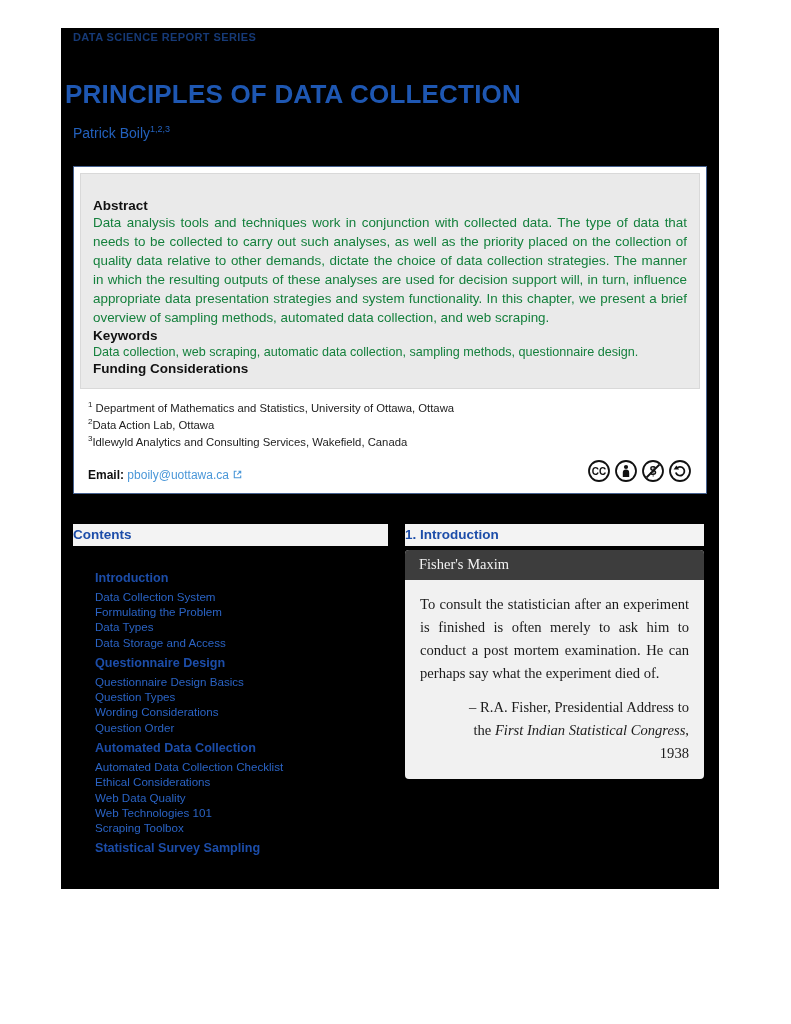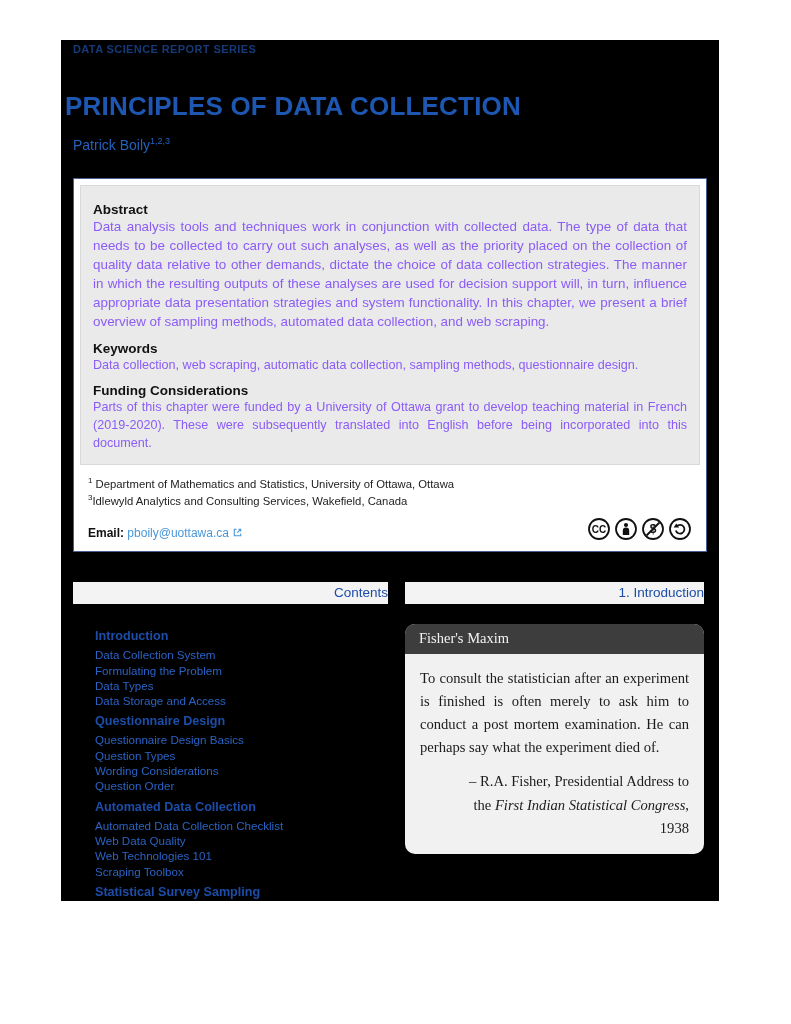--- a/index.html
+++ b/index.html
@@ -4,21 +4,21 @@
 <style>
   html,body { margin:0; padding:0; }
   body {
     width:791px; height:1024px;
     background:#ffffff;
     font-family:"Liberation Sans", sans-serif;
     position:relative;
     overflow:hidden;
   }
   .page {
-    position:absolute; left:61px; top:40px;
+    position:absolute; left:61px; top:28px;
     width:658px; height:861px;
     background:#000000;
     overflow:hidden;
   }
   .series-label {
     margin:3px 0 0 12px;
     font-size:11px; font-weight:bold;
     letter-spacing:0.4px;
     color:#163a77;
   }
@@ -42,27 +42,26 @@
     padding:6px 6px 8px 6px;
   }
   .abstract-panel {
     background:#eaeaea;
     border:1px solid #d9d9d9;
     padding:8px 12px 12px 12px;
     color:#111111;
   }
   .panel-heading {
     font-size:13.5px; font-weight:bold; color:#111111;
-    margin-top:9px;
-  }
-  .panel-heading.first { margin-top:8px; }
+  }
+  .panel-heading.first { margin-top:16px; }
   .panel-text {
     font-size:13.4px; line-height:1.43;
     text-align:justify;
-    color:#8b5cf6;
+    color:#15803d;
   }
   .panel-text.small { font-size:12.6px; }
   .footnotes {
     padding:10px 8px 0 8px;
     color:#222222;
     font-size:11.3px; line-height:1.38;
   }
   .footnote sup { font-size:8px; }
   .email-row {
     display:flex; justify-content:space-between; align-items:flex-end;
@@ -78,40 +77,40 @@
   .columns {
     display:flex;
     gap:17px;
     margin:30px 12px 0 12px;
   }
   .col-left  { width:315px; flex:0 0 auto; }
   .col-right { width:299px; flex:0 0 auto; }
   .col-header {
     background:#f3f3f3;
     height:22px; line-height:22px;
-    text-align:right;
-    font-size:13.5px; font-weight:normal;
+    text-align:left;
+    font-size:13.5px; font-weight:bold;
     color:#1c4da9;
   }
   .toc-list { margin-top:24px; padding-left:22px; }
   .toc-item {
     font-size:11.6px; line-height:15.3px;
     color:#2a63c4;
     cursor:pointer;
   }
   .toc-item.toc-section {
     font-size:12.6px; font-weight:bold;
     color:#1c4da9;
     margin-top:5px; margin-bottom:3px;
     line-height:16px;
   }
 
   .maxim-box {
-    margin-top:20px;
-    border-radius:10px;
+    margin-top:4px;
+    border-radius:4px;
     overflow:hidden;
     background:#f1f1f1;
   }
   .maxim-header {
     background:#3d3d3d;
     color:#f2f2f2;
     font-family:"Liberation Serif", serif;
     font-size:14.5px;
     padding:6px 14px 7px 14px;
   }
@@ -140,25 +139,25 @@
 
   <div class="doc-author"><span>Patrick Boily</span><sup>1,2,3</sup></div>
 
   <div class="abstract-box">
     <div class="abstract-panel">
       <div class="panel-heading first">Abstract</div>
       <div class="panel-text">Data analysis tools and techniques work in conjunction with collected data. The type of data that needs to be collected to carry out such analyses, as well as the priority placed on the collection of quality data relative to other demands, dictate the choice of data collection strategies. The manner in which the resulting outputs of these analyses are used for decision support will, in turn, influence appropriate data presentation strategies and system functionality. In this chapter, we present a brief overview of sampling methods, automated data collection, and web scraping.</div>
       <div class="panel-heading">Keywords</div>
       <div class="panel-text small">Data collection, web scraping, automatic data collection, sampling methods, questionnaire design.</div>
       <div class="panel-heading">Funding Considerations</div>
-      <div class="panel-text small">Parts of this chapter were funded by a University of Ottawa grant to develop teaching material in French (2019-2020). These were subsequently translated into English before being incorporated into this document.</div>
     </div>
 
     <div class="footnotes">
       <div class="footnote"><sup>1</sup> <span>Department of Mathematics and Statistics, University of Ottawa, Ottawa</span></div>
+      <div class="footnote"><sup>2</sup><span>Data Action Lab, Ottawa</span></div>
       <div class="footnote"><sup>3</sup><span>Idlewyld Analytics and Consulting Services, Wakefield, Canada</span></div>
     </div>
 
     <div class="email-row">
       <div class="email-left">
         <span class="email-label">Email:</span>
         <a class="email-link" href="#">pboily@uottawa.ca</a><span class="ext-icon"><svg width="11" height="11" viewBox="0 0 12 12">
               <path d="M5 2.5 H2.5 v7 h7 V7" fill="none" stroke="#4a97d8" stroke-width="1.2"></path>
               <path d="M7 2.5 h2.5 V5 M9.3 2.7 L5.8 6.2" fill="none" stroke="#4a97d8" stroke-width="1.2"></path>
             </svg></span>
@@ -196,20 +195,21 @@
           <div class="toc-item">Formulating the Problem</div>
           <div class="toc-item">Data Types</div>
           <div class="toc-item">Data Storage and Access</div>
           <div class="toc-item toc-section">Questionnaire Design</div>
           <div class="toc-item">Questionnaire Design Basics</div>
           <div class="toc-item">Question Types</div>
           <div class="toc-item">Wording Considerations</div>
           <div class="toc-item">Question Order</div>
           <div class="toc-item toc-section">Automated Data Collection</div>
           <div class="toc-item">Automated Data Collection Checklist</div>
+          <div class="toc-item">Ethical Considerations</div>
           <div class="toc-item">Web Data Quality</div>
           <div class="toc-item">Web Technologies 101</div>
           <div class="toc-item">Scraping Toolbox</div>
           <div class="toc-item toc-section">Statistical Survey Sampling</div>
         </div>
     </div>
 
     <div class="col-right">
       <div class="col-header">1. Introduction</div>
       <div class="maxim-box">

